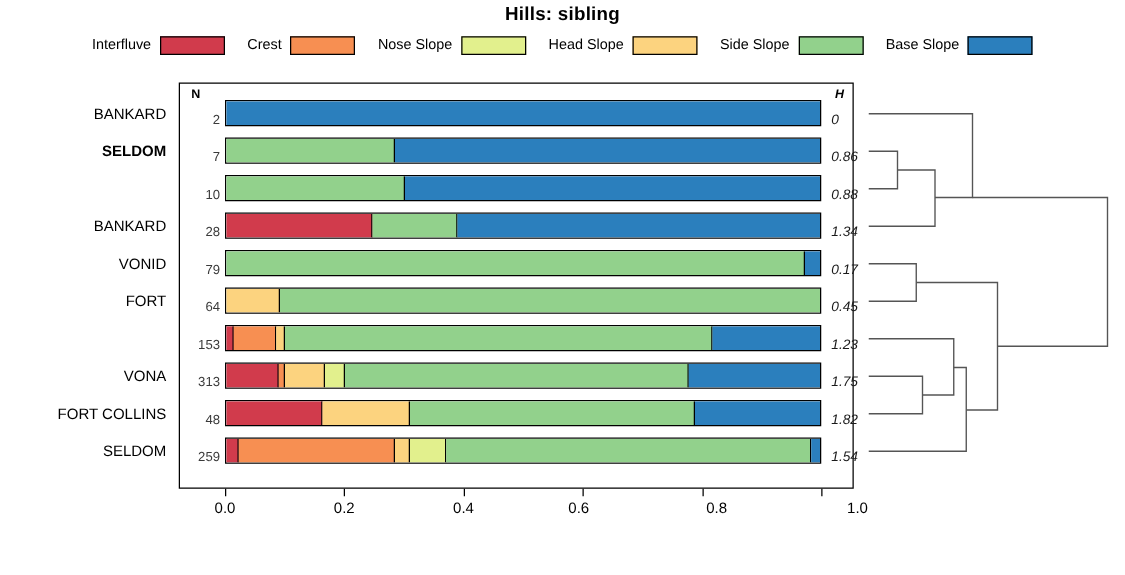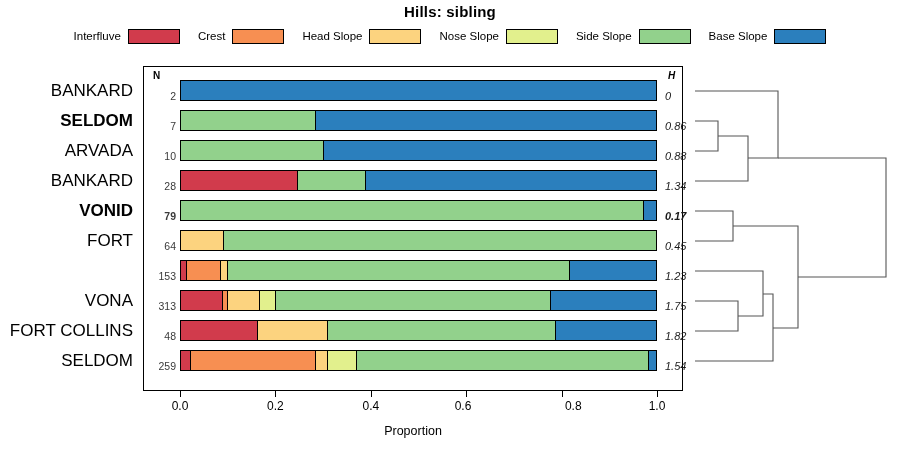--- a/index.html
+++ b/index.html
@@ -30,21 +30,21 @@
     position:absolute;left:143px;top:66px;width:540px;height:325px;
     border:1px solid #000;box-sizing:border-box;background:#fff;
   }
   .hdr-n{position:absolute;left:153px;top:70px;font-size:10px;font-weight:bold;}
   .hdr-h{position:absolute;left:668px;top:70px;font-size:10px;font-weight:bold;font-style:italic;}
 
   
   .row{position:absolute;left:0;width:900px;height:30px;}
   .ylab{
     position:absolute;left:0;width:133px;text-align:right;
-    font-size:17px;line-height:30px;height:30px;white-space:nowrap;
+    font-size:12px;line-height:30px;height:30px;white-space:nowrap;
   }
   .ylab.bold{font-weight:bold;text-align:right;}
   .nval{
     position:absolute;left:146px;width:30px;text-align:right;
     font-size:10.5px;color:#3a3a3a;top:13px;height:14px;line-height:14px;
   }
   .hval{
     position:absolute;left:665px;width:40px;text-align:left;
     font-size:11px;font-style:italic;color:#1a1a1a;
     top:13px;height:14px;line-height:14px;
@@ -83,26 +83,26 @@
   <div class="legend" id="legend">
       <div class="legend-item">
         <span class="legend-label">Interfluve</span>
         <span class="swatch" style="background: rgb(209, 59, 76);"></span>
       </div>
       <div class="legend-item">
         <span class="legend-label">Crest</span>
         <span class="swatch" style="background: rgb(247, 143, 82);"></span>
       </div>
       <div class="legend-item">
+        <span class="legend-label">Nose Slope</span>
+        <span class="swatch" style="background: rgb(226, 240, 141);"></span>
+      </div>
+      <div class="legend-item">
         <span class="legend-label">Head Slope</span>
         <span class="swatch" style="background: rgb(252, 211, 127);"></span>
-      </div>
-      <div class="legend-item">
-        <span class="legend-label">Nose Slope</span>
-        <span class="swatch" style="background: rgb(226, 240, 141);"></span>
       </div>
       <div class="legend-item">
         <span class="legend-label">Side Slope</span>
         <span class="swatch" style="background: rgb(146, 209, 140);"></span>
       </div>
       <div class="legend-item">
         <span class="legend-label">Base Slope</span>
         <span class="swatch" style="background: rgb(43, 127, 189);"></span>
       </div>
     </div>
@@ -123,39 +123,38 @@
       <div class="row" style="top: 106px;">
         <div class="ylab bold">SELDOM</div>
         <div class="nval">7</div>
         <div class="bar" style="left: 180px; width: 477px;">
           <div class="seg" style="width: 28.5%; background: rgb(146, 209, 140);"></div>
           <div class="seg" style="width: 71.5%; background: rgb(43, 127, 189);"></div>
         </div>
         <div class="hval">0.86</div>
       </div>
       <div class="row" style="top: 136px;">
-        <div class="ylab">ARVADA</div>
         <div class="nval">10</div>
         <div class="bar" style="left: 180px; width: 477px;">
           <div class="seg" style="width: 30%; background: rgb(146, 209, 140);"></div>
           <div class="seg" style="width: 70%; background: rgb(43, 127, 189);"></div>
         </div>
         <div class="hval">0.88</div>
       </div>
       <div class="row" style="top: 166px;">
         <div class="ylab">BANKARD</div>
         <div class="nval">28</div>
         <div class="bar" style="left: 180px; width: 477px;">
           <div class="seg" style="width: 24.7%; background: rgb(209, 59, 76);"></div>
           <div class="seg" style="width: 14.3%; background: rgb(146, 209, 140);"></div>
           <div class="seg" style="width: 61%; background: rgb(43, 127, 189);"></div>
         </div>
         <div class="hval">1.34</div>
       </div>
-      <div class="row" style="top: 196px; font-weight: bold;">
+      <div class="row" style="top: 196px;">
         <div class="ylab">VONID</div>
         <div class="nval">79</div>
         <div class="bar" style="left: 180px; width: 477px;">
           <div class="seg" style="width: 97.5%; background: rgb(146, 209, 140);"></div>
           <div class="seg" style="width: 2.5%; background: rgb(43, 127, 189);"></div>
         </div>
         <div class="hval">0.17</div>
       </div>
       <div class="row" style="top: 226px;">
         <div class="ylab">FORT</div>
@@ -221,23 +220,22 @@
       <div class="ticklab" style="left: 37px;">0.0</div>
       <div class="tick" style="left: 132.4px;"></div>
       <div class="ticklab" style="left: 132.4px;">0.2</div>
       <div class="tick" style="left: 227.8px;"></div>
       <div class="ticklab" style="left: 227.8px;">0.4</div>
       <div class="tick" style="left: 323.2px;"></div>
       <div class="ticklab" style="left: 320px;">0.6</div>
       <div class="tick" style="left: 418.6px;"></div>
       <div class="ticklab" style="left: 418.6px; text-align: right;">0.8</div>
       <div class="tick" style="left: 514px;"></div>
-      <div class="ticklab" style="left: 514px;">1.0</div>
+      <div class="ticklab" style="left: 543px;">1.0</div>
     </div>
-  <div class="xtitle">Proportion</div>
 
   <div class="dendro">
     <svg width="205" height="325" viewBox="0 0 205 325">
       <g fill="none" stroke="#555" stroke-width="1.1">
 
         <path d="M5,55 H28 V85 H5"></path>
 
         <path d="M28,70 H58 V115 H5"></path>
 
         <path d="M5,25 H88 V92 H58"></path>

